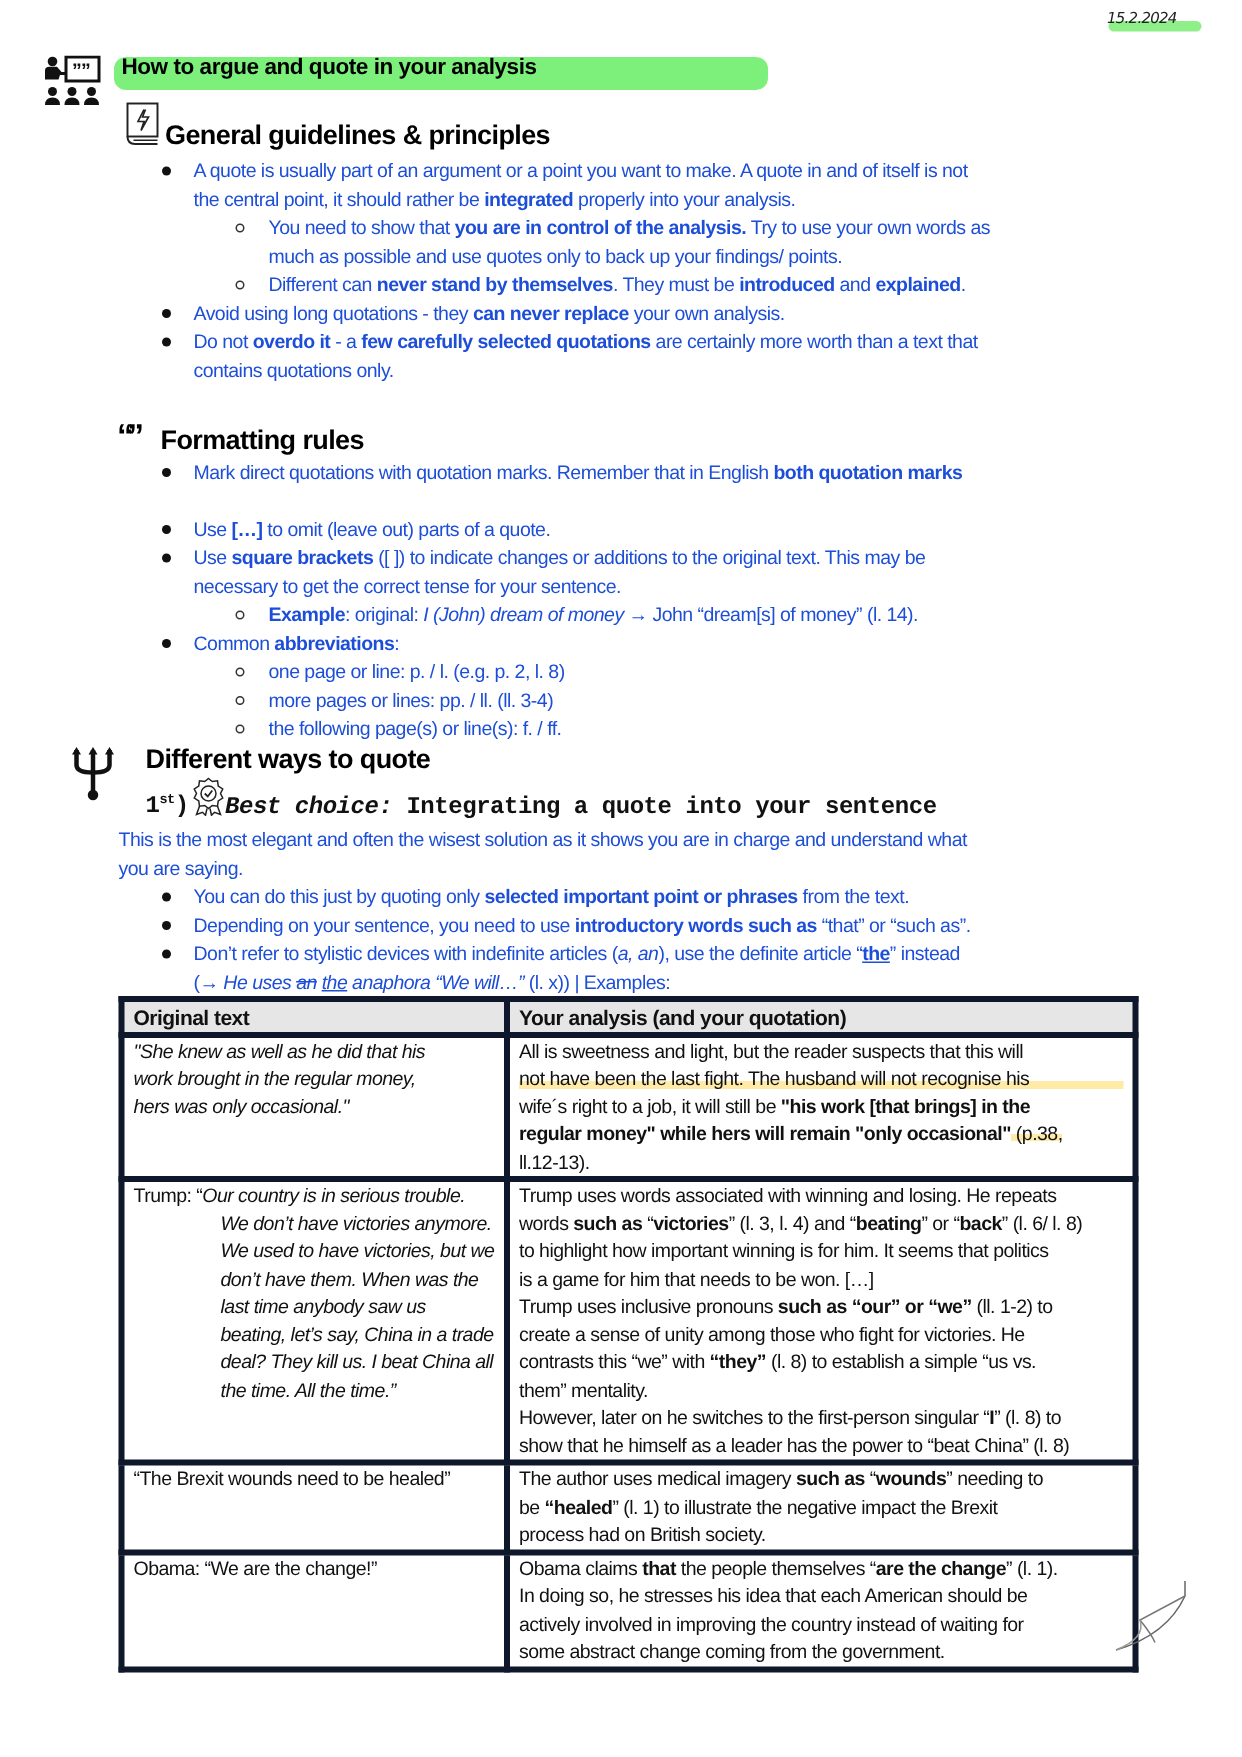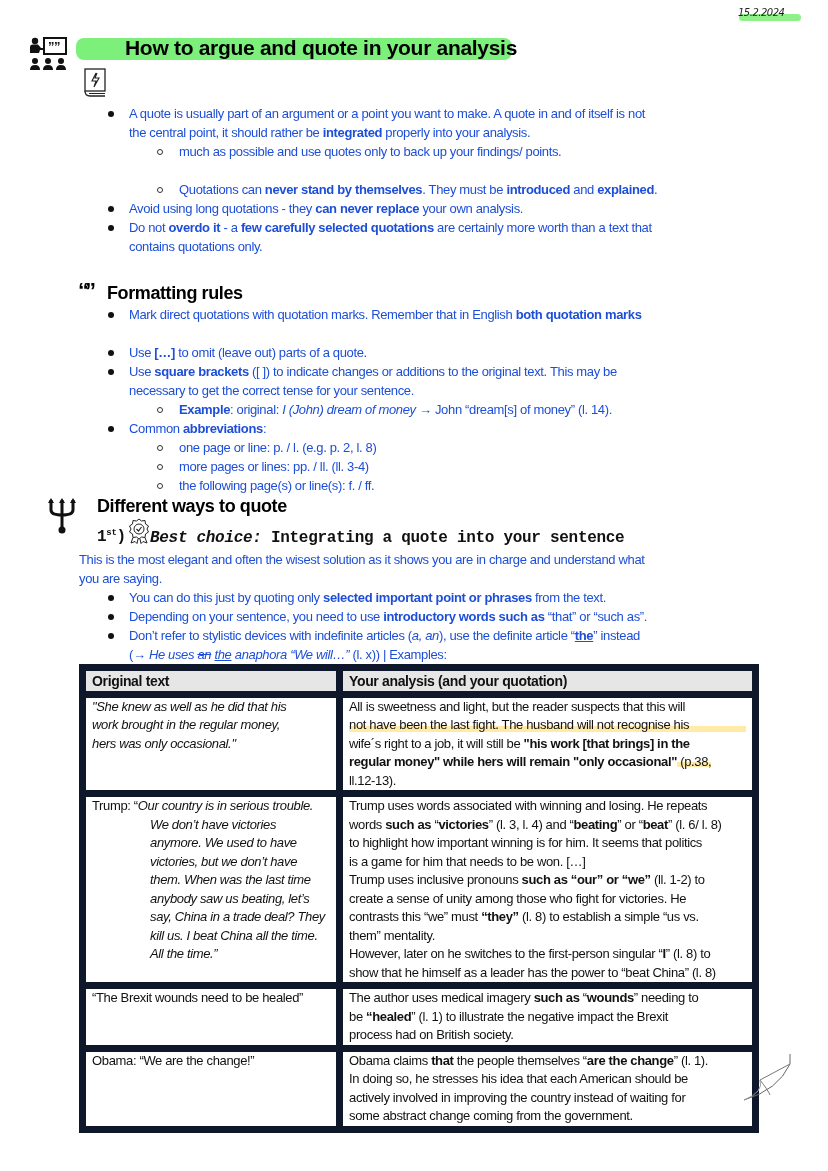--- a/index.html
+++ b/index.html
@@ -4,35 +4,35 @@
 <style>
   * { box-sizing: border-box; margin: 0; padding: 0; }
   html, body { width: 828px; height: 1171px; background: #ffffff; overflow: hidden; }
   body { position: relative; font-family: "Liberation Sans Narrow", "Liberation Sans", sans-serif; color: #111; }
   .page { position: absolute; inset: 0; }
 
   .date { position: absolute; left: 738px; top: 7px; font-family: "DejaVu Sans", sans-serif; font-size: 10px; font-style: italic; color: #222; letter-spacing: -0.5px; }
   .date-hl { position: absolute; left: 739px; top: 14px; width: 62px; height: 7px; background: #8ff08a; border-radius: 4px; }
 
   .title-hl { position: absolute; left: 76px; top: 38px; width: 436px; height: 22px; background: #7cf07a; border-radius: 8px; }
-  .title { position: absolute; left: 81px; top: 36px; font-family: "Liberation Sans", sans-serif; font-weight: bold; font-size: 21px; letter-spacing: -0.3px; color: #000; margin-left: 44px; }
+  .title { position: absolute; left: 81px; top: 36px; font-family: "Liberation Sans", sans-serif; font-weight: bold; font-size: 15px; letter-spacing: -0.3px; color: #000; }
   .title-icon { position: absolute; left: 29px; top: 37px; width: 42px; height: 40px; }
 
   .h2 { position: absolute; font-family: "Liberation Sans", sans-serif; font-weight: bold; font-size: 18px; letter-spacing: -0.4px; color: #000; }
   .h3 { position: absolute; font-family: Liberation Mono, monospace; font-size: 16px; font-weight: bold; letter-spacing: -0.3px; }
 
   .txt { font-family: "Liberation Sans", sans-serif; font-size: 13px; line-height: 19px; letter-spacing: -0.35px; color: #1d4ed8; }
   .block { position: absolute; }
   .bul { position: absolute; width: 6px; height: 6px; border-radius: 50%; background: #111; }
   .cir { position: absolute; width: 6px; height: 6px; border-radius: 50%; border: 1px solid #333; }
   b { font-weight: bold; }
   i { font-style: italic; }
 
   table.tbl { position: absolute; left: 79px; top: 664px; width: 680px; border-collapse: collapse; font-family: "Liberation Sans", sans-serif; font-size: 13px; line-height: 18.5px; letter-spacing: -0.35px; }
-  .tbl th, .tbl td { border: 7px solid #0f172a; vertical-align: top; text-align: left; padding: 0 6px; }
+  .tbl th, .tbl td { border: 4px solid #0f172a; vertical-align: top; text-align: left; padding: 0 6px; }
   .tbl th { background: #e6e6e6; font-size: 14px; font-weight: bold; padding-top: 1px; padding-bottom: 0; height: 21px; }
   .tbl td.c1 { width: 257px; }
   .hang { padding-left: 50px; text-indent: -50px; }
   .hang2 { padding-left: 58px; text-indent: -58px; }
   .yhl { background: linear-gradient(transparent 55%, rgba(255,210,60,0.45) 55%, rgba(255,210,60,0.45) 85%, transparent 85%); }
   .strike { text-decoration: line-through; text-align: center; }
   .uline { text-decoration: underline; }
 
   .curl { position: absolute; left: 740px; top: 1050px; width: 60px; height: 60px; }
   .watermark { position: absolute; left: 515px; top: 1161px; font-family: "Liberation Sans", sans-serif; font-size: 4px; color: #ececec; white-space: nowrap; }
@@ -60,35 +60,37 @@
   </svg>
   <div class="title-hl"></div>
   <div class="title">How to argue and quote in your analysis</div>
 
   <svg style="position:absolute;left:84px;top:68px;width:24px;height:30px" viewBox="0 0 24 30">
     <rect x="1" y="1" width="20" height="22" fill="none" stroke="#222" stroke-width="1.3"></rect>
     <path d="M1 23 Q1 28 6 28 L21 28" fill="none" stroke="#222" stroke-width="1.3"></path>
     <line x1="5" y1="25.5" x2="21" y2="25.5" stroke="#222" stroke-width="1"></line>
     <path d="M12 5 L8 13 L12 13 L10 19 L15 10 L11 10 L13 5" fill="none" stroke="#222" stroke-width="1.1"></path>
   </svg>
+  <div class="h2" style="left:110px;top:80px;">General guidelines &amp; principles</div>
 
   <div class="bul" style="left:108px;top:111px"></div>
   <div class="block txt" style="left:129px;top:104px;width:640px">
     <div>A quote is usually part of an argument or a point you want to make. A quote in and of itself is not</div>
     <div><span>the central point, it should rather be </span><b>integrated</b><span> properly into your analysis.</span></div>
   </div>
 
   <div class="cir" style="left:157px;top:149px"></div>
   <div class="block txt" style="left:179px;top:142px;width:580px">
+    <div><span>You need to show that </span><b>you are in control of the analysis.</b><span> Try to use your own words as</span></div>
     <div>much as possible and use quotes only to back up your findings/ points.</div>
   </div>
 
   <div class="cir" style="left:157px;top:187px"></div>
   <div class="block txt" style="left:179px;top:180px;width:580px">
-    <span>Quotations can </span><b>never stand by themselves</b><span>. They must be </span><b>introduced</b><span> and </span><b>explained</b><span>.</span>
+    <span>Different can </span><b>never stand by themselves</b><span>. They must be </span><b>introduced</b><span> and </span><b>explained</b><span>.</span>
   </div>
 
   <div class="bul" style="left:108px;top:206px"></div>
   <div class="block txt" style="left:129px;top:199px;width:640px">
     <span>Avoid using long quotations - they </span><b>can never replace</b><span> your own analysis.</span>
   </div>
 
   <div class="bul" style="left:108px;top:225px"></div>
   <div class="block txt" style="left:129px;top:218px;width:640px">
     <div><span>Do not </span><b>overdo it</b><span> - a </span><b>few carefully selected quotations</b><span> are certainly more worth than a text that</span></div>
@@ -194,26 +196,26 @@
           <div><b>regular money" while hers will remain "only occasional"</b><span class="yhl"> (p.38,</span></div>
           <div>ll.12-13).</div>
         </td>
       </tr>
       <tr>
         <td class="c1">
           <div class="hang2"><span>Trump: “</span><i>Our country is in serious trouble. We don’t have victories anymore. We used to have victories, but we don’t have them. When was the last time anybody saw us beating, let’s say, China in a trade deal? They kill us. I beat China all the time. All the time.”</i></div>
         </td>
         <td>
           <div>Trump uses words associated with winning and losing. He repeats</div>
-          <div><span>words </span><b>such as</b><span> “</span><b>victories</b><span>” (l. 3, l. 4) and “</span><b>beating</b><span>” or “</span><b>beat</b><span>” (l. 6/ l. 8)</span></div>
+          <div><span>words </span><b>such as</b><span> “</span><b>victories</b><span>” (l. 3, l. 4) and “</span><b>beating</b><span>” or “</span><b>back</b><span>” (l. 6/ l. 8)</span></div>
           <div>to highlight how important winning is for him. It seems that politics</div>
           <div>is a game for him that needs to be won. […]</div>
           <div><span>Trump uses inclusive pronouns </span><b>such as “our” or “we”</b><span> (ll. 1-2) to</span></div>
           <div>create a sense of unity among those who fight for victories. He</div>
-          <div><span>contrasts this “we” must </span><b>“they”</b><span> (l. 8) to establish a simple “us vs.</span></div>
+          <div><span>contrasts this “we” with </span><b>“they”</b><span> (l. 8) to establish a simple “us vs.</span></div>
           <div>them” mentality.</div>
           <div><span>However, later on he switches to the first-person singular “</span><b>I</b><span>” (l. 8) to</span></div>
           <div>show that he himself as a leader has the power to “beat China” (l. 8)</div>
         </td>
       </tr>
       <tr>
         <td class="c1">
           <div class="hang">“The Brexit wounds need to be healed”</div>
         </td>
         <td>

